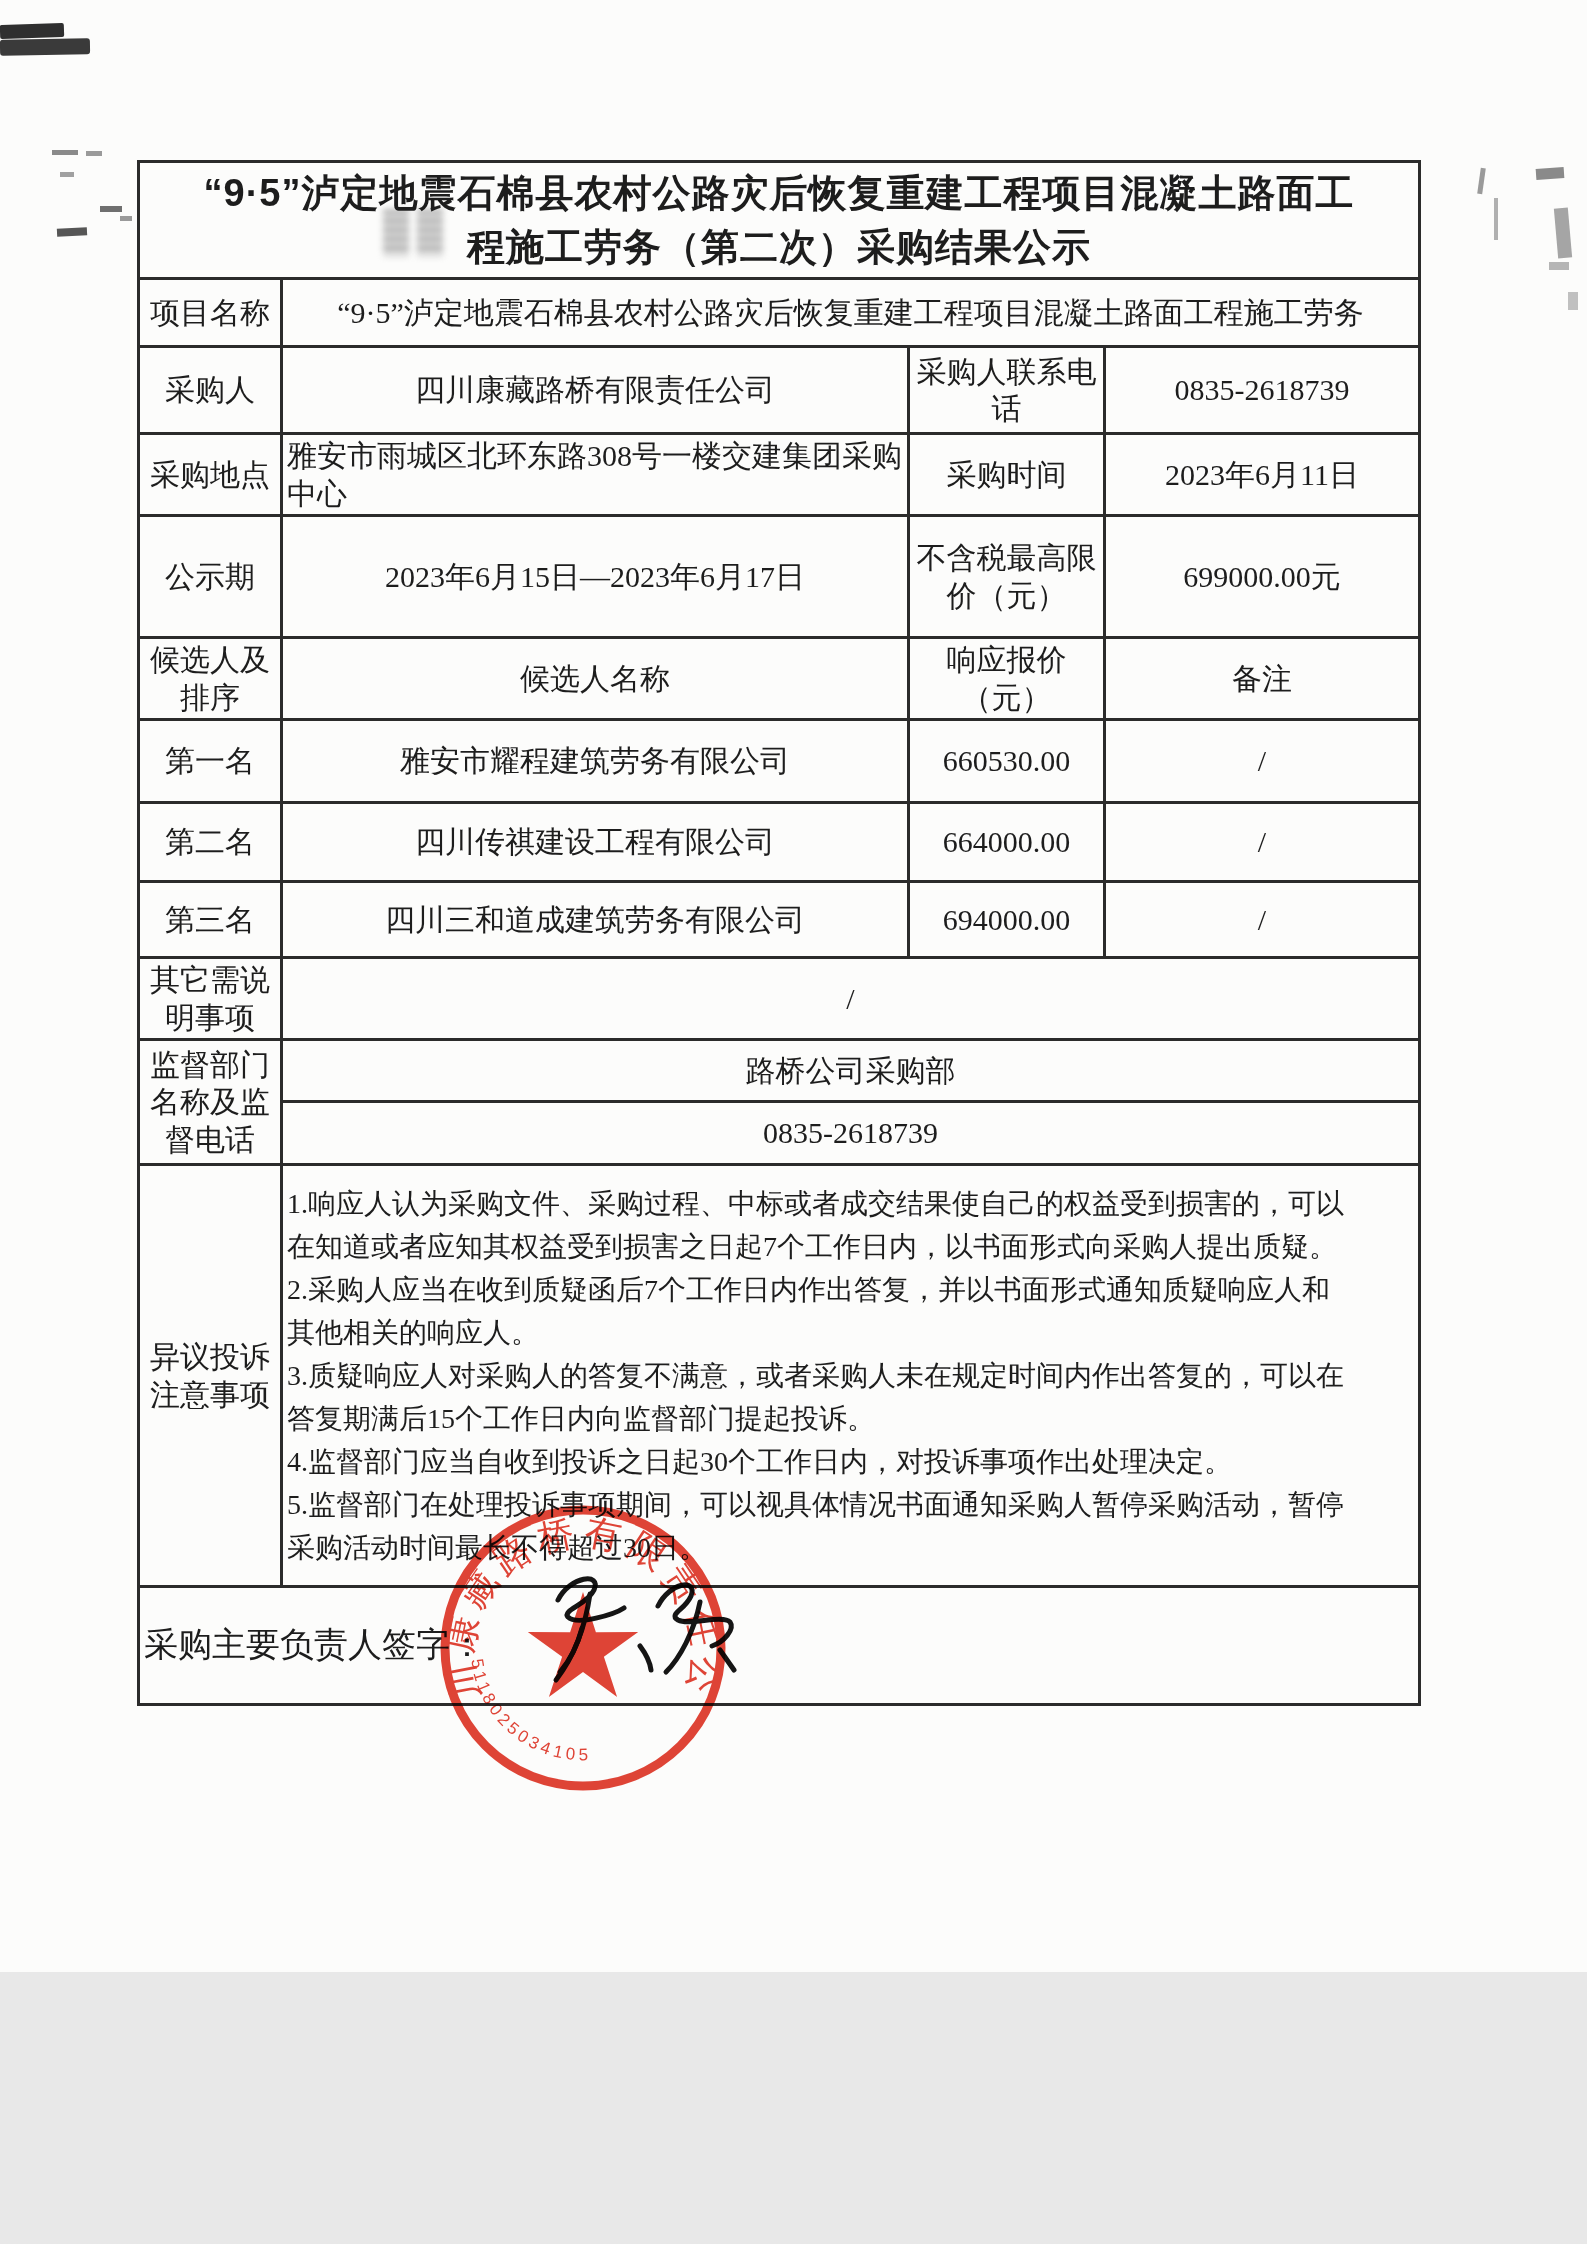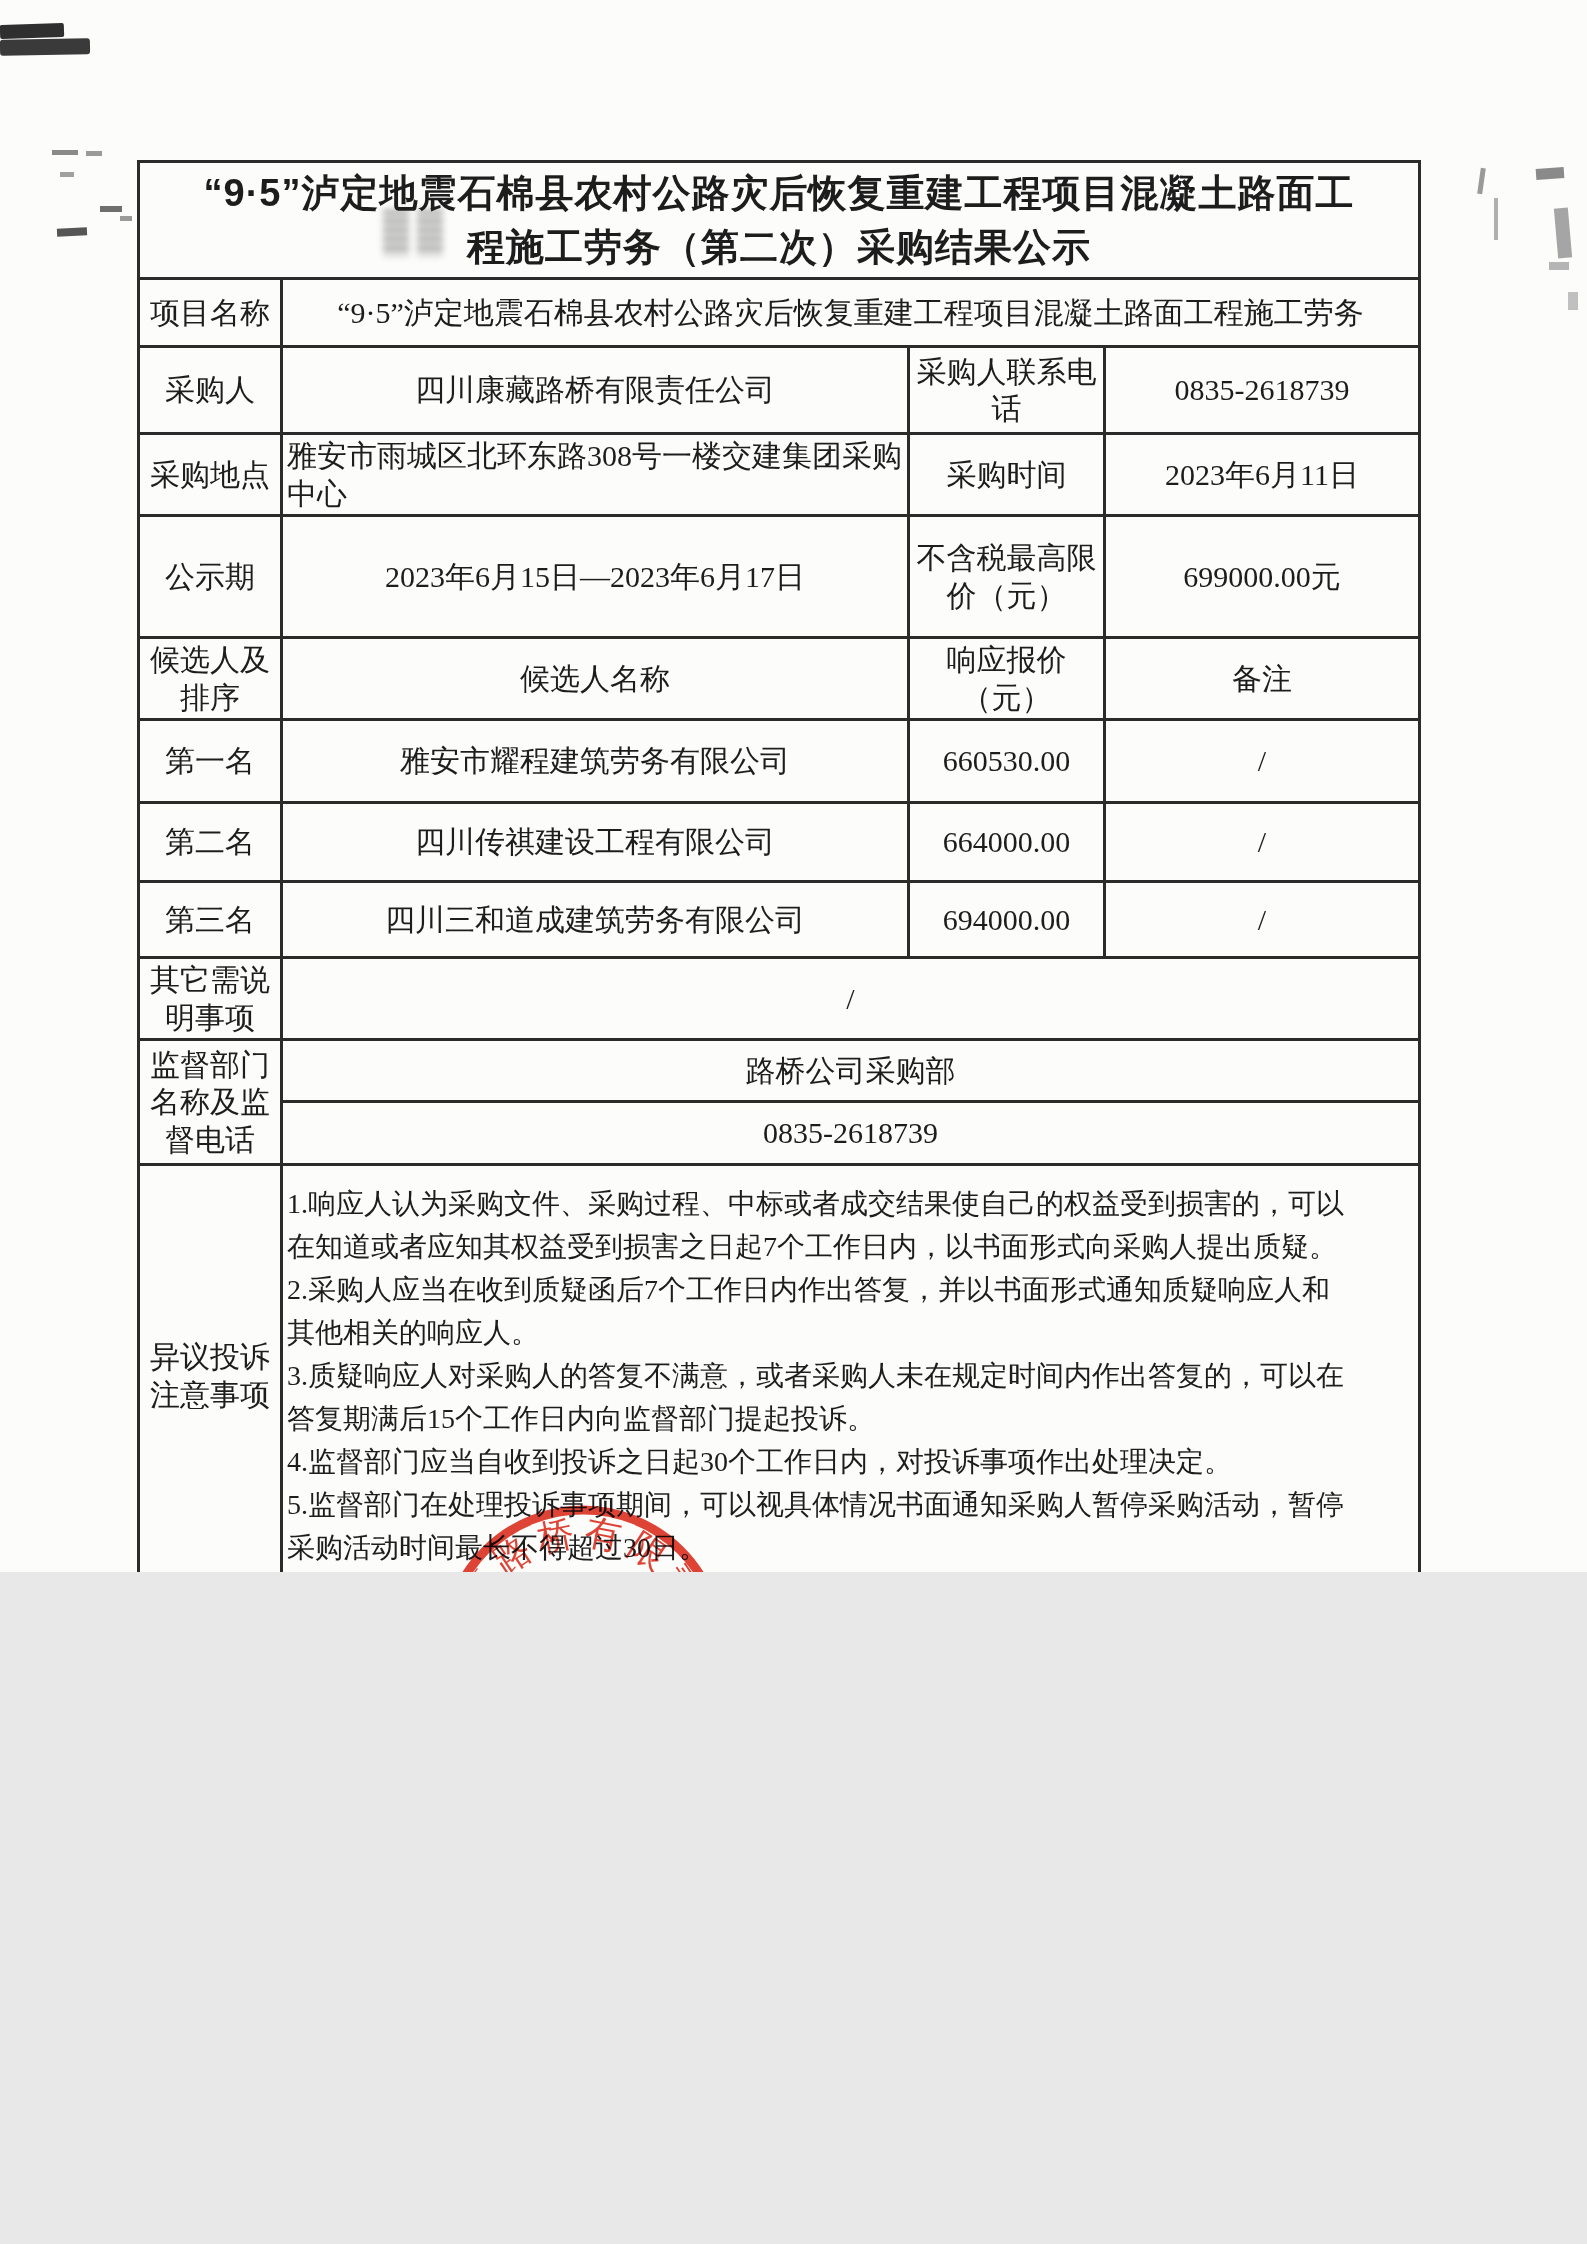--- a/index.html
+++ b/index.html
@@ -1,17 +1,17 @@
 <!DOCTYPE html>
 <html><head>
 <meta charset="utf-8">
 <style>
   html,body{margin:0;padding:0;background:#e8e8e8;}
   .page{
-    position:relative;width:1587px;height:1572px;margin:0 auto;
+    position:relative;width:1587px;height:1972px;margin:0 auto;
     background:#fcfcfb;overflow:hidden;
     font-family:"Liberation Serif","DejaVu Serif",serif;color:#1d1d1d;
   }
   
   .doc-table{
     position:absolute;left:137px;top:160px;width:1281px;
     border-collapse:collapse;table-layout:fixed;
     font-size:30px;line-height:1.25;
   }
   .doc-table td{

